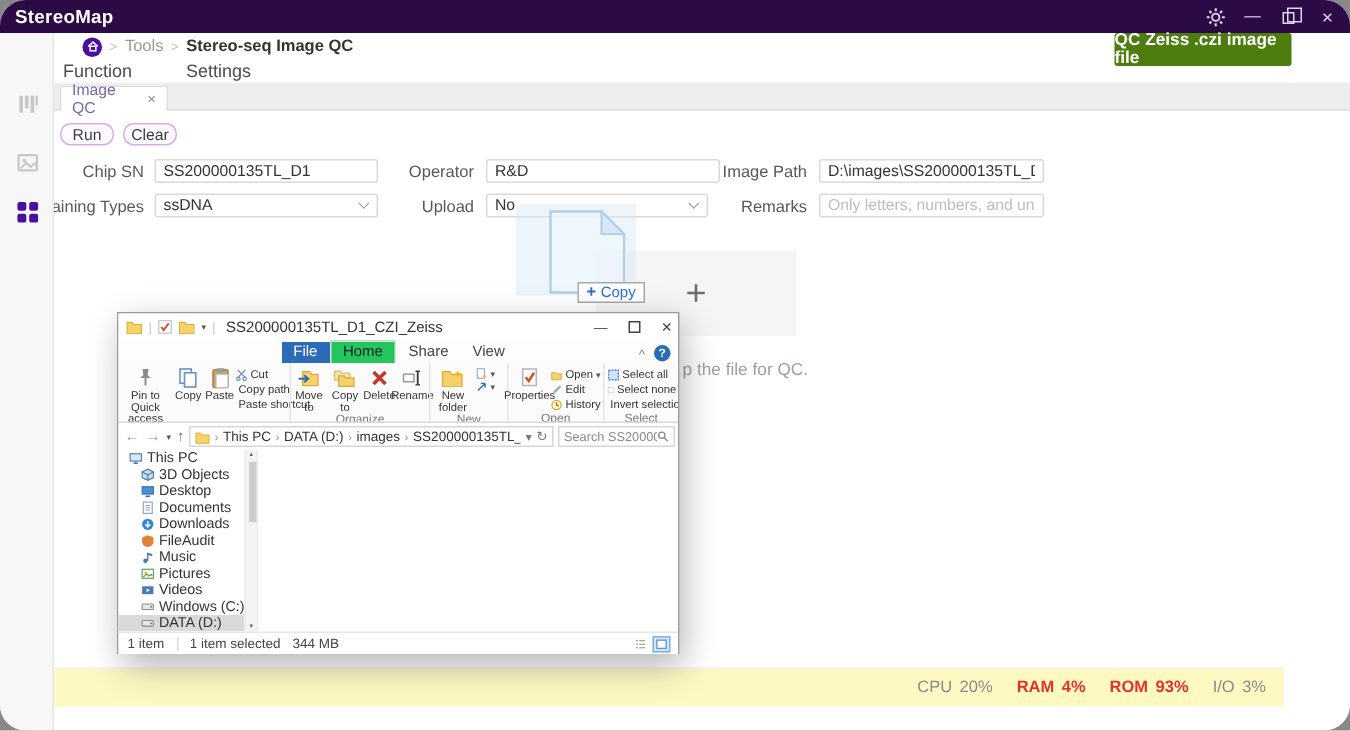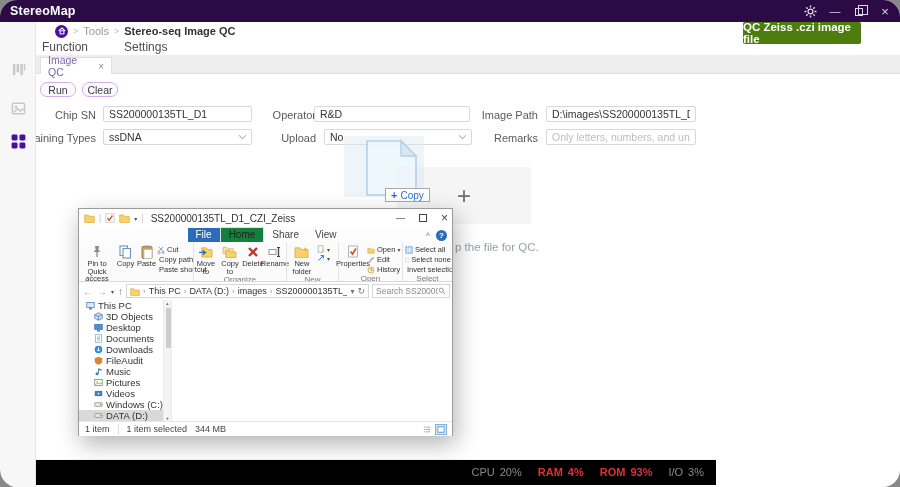--- a/index.html
+++ b/index.html
@@ -81,21 +81,21 @@
   .ex-titlebar { position:absolute; left:0; top:0; width:100%; height:18px; background:#fff;
                  display:flex; align-items:center; padding-left:5px; gap:4px; }
   .ex-title { font-size:10px; color:#333; margin-left:3px; white-space:nowrap; }
   .qat-sep { color:#c8c8c8; font-size:9px; }
   .ex-controls { position:absolute; right:4px; top:0; height:18px; display:flex; align-items:center; gap:14px;
                  color:#444; font-size:10px; }
   .ex-tabs { position:absolute; left:0; top:18px; width:100%; height:15px; background:#fdfdfd;
              display:flex; align-items:flex-end; font-size:10px;justify-content:center; }
   .ftab { padding:1px 8px 2px 8px; color:#444; }
   .ftab-file { background:#2b6cb8; color:#fff; margin-left:1px; }
-  .ftab-active { background:#15803d; border:1px solid #e0e0e0; border-bottom:none; color:#222; }
+  .ftab-active { background:#22c55e; border:1px solid #e0e0e0; border-bottom:none; color:#222; }
   .ex-tabs-right { position:absolute; right:5px; top:3px; display:flex; gap:6px; align-items:center; }
   .caret-up { color:#888; font-size:9px; }
   .help-dot { width:11px; height:11px; border-radius:50%; background:#2b6cb8; color:#fff; font-size:8px;
               font-weight:bold; display:flex; align-items:center; justify-content:center; }
 
   .ribbon { position:absolute; left:0; top:33px; width:100%; height:40px; background:#fbfbfc;
             border-bottom:1px solid #d9d9d9; display:flex; overflow:hidden; }
   .rb-group { display:flex; flex-direction:column; height:100%; }
   .rb-body { flex:1; display:flex; align-items:flex-start; padding-top:2px; }
   .rb-glabel { font-size:8px; color:#777; text-align:center; height:10px; line-height:9px; }
@@ -134,21 +134,21 @@
   .file-name { font-size:8.5px; line-height:9px; color:#1a1a1a; text-align:center; margin-top:2px; }
 
   .ex-status { position:absolute; left:0; top:212px; width:100%; height:15px; border-top:1px solid #e6e6e6;
                display:flex; align-items:center; font-size:9px; color:#444; padding:0 6px; gap:8px; background:#fff; }
   .exs-sep { width:1px; height:9px; background:#d9d9d9; }
   .view-ics { position:absolute; right:5px; top:2px; display:flex; gap:2px; }
   .vic { width:12px; height:11px; border:1px solid transparent; display:flex; align-items:center; justify-content:center; }
   .vic.on { background:#cfe4f7; border-color:#7fb4e0; }
 
   
-  .sys-bar { position:absolute; left:0; bottom:2px; width:716px; height:26px; background:#000000; border-top:1px solid #f2f2f2; }
+  .sys-bar { position:absolute; left:0; bottom:16px; width:856px; height:26px; background:#fef9c3; border-top:1px solid #f2f2f2; }
   .sys-status { position:absolute; right:12px; top:6px; display:flex; gap:16px; font-size:11px; }
   .ss-item { display:flex; gap:5px; color:#8a8a8a; }
   .ss-item.alert { color:#e03131; font-weight:bold; }
 
   svg { display:block; }
 </style>
 </head>
 <body>
 
 <div class="stage">
@@ -239,21 +239,21 @@
       <span class="tab-close">×</span>
     </div>
   </div>
 
   <div class="btn btn-run">Run</div>
   <div class="btn btn-clear">Clear</div>
 
   <div class="f-label" style="left:36px; top:109px; width:60px;">Chip SN</div>
   <input class="f-input" style="left: 103px; top: 106px; width: 149px;" value="SS200000135TL_D1">
   <div class="f-label" style="left:266px; top:109px; width:50px;">Operator</div>
-  <input class="f-input" style="left: 314px; top: 106px; width: 156px;" value="R&amp;D">
+  <input class="f-input" style="left: 324px; top: 106px; width: 156px;" value="R&amp;D">
   <div class="f-label" style="left:478px; top:109px; width:60px;">Image Path</div>
   <input class="f-input" style="left: 546px; top: 106px; width: 150px;" value="D:\images\SS200000135TL_D1_CZI_Zeiss\SS2">
 
   <div class="f-label" style="left:20px; top:132px; width:76px;">Staining Types</div>
   <div class="f-input f-select" style="left:103px; top:129px; width:149px;">
     <span class="val">ssDNA</span>
     <span class="chev"></span>
   </div>
   <div class="f-label" style="left:276px; top:132px; width:40px;">Upload</div>
   <div class="f-input f-select" style="left:324px; top:129px; width:148px;">

